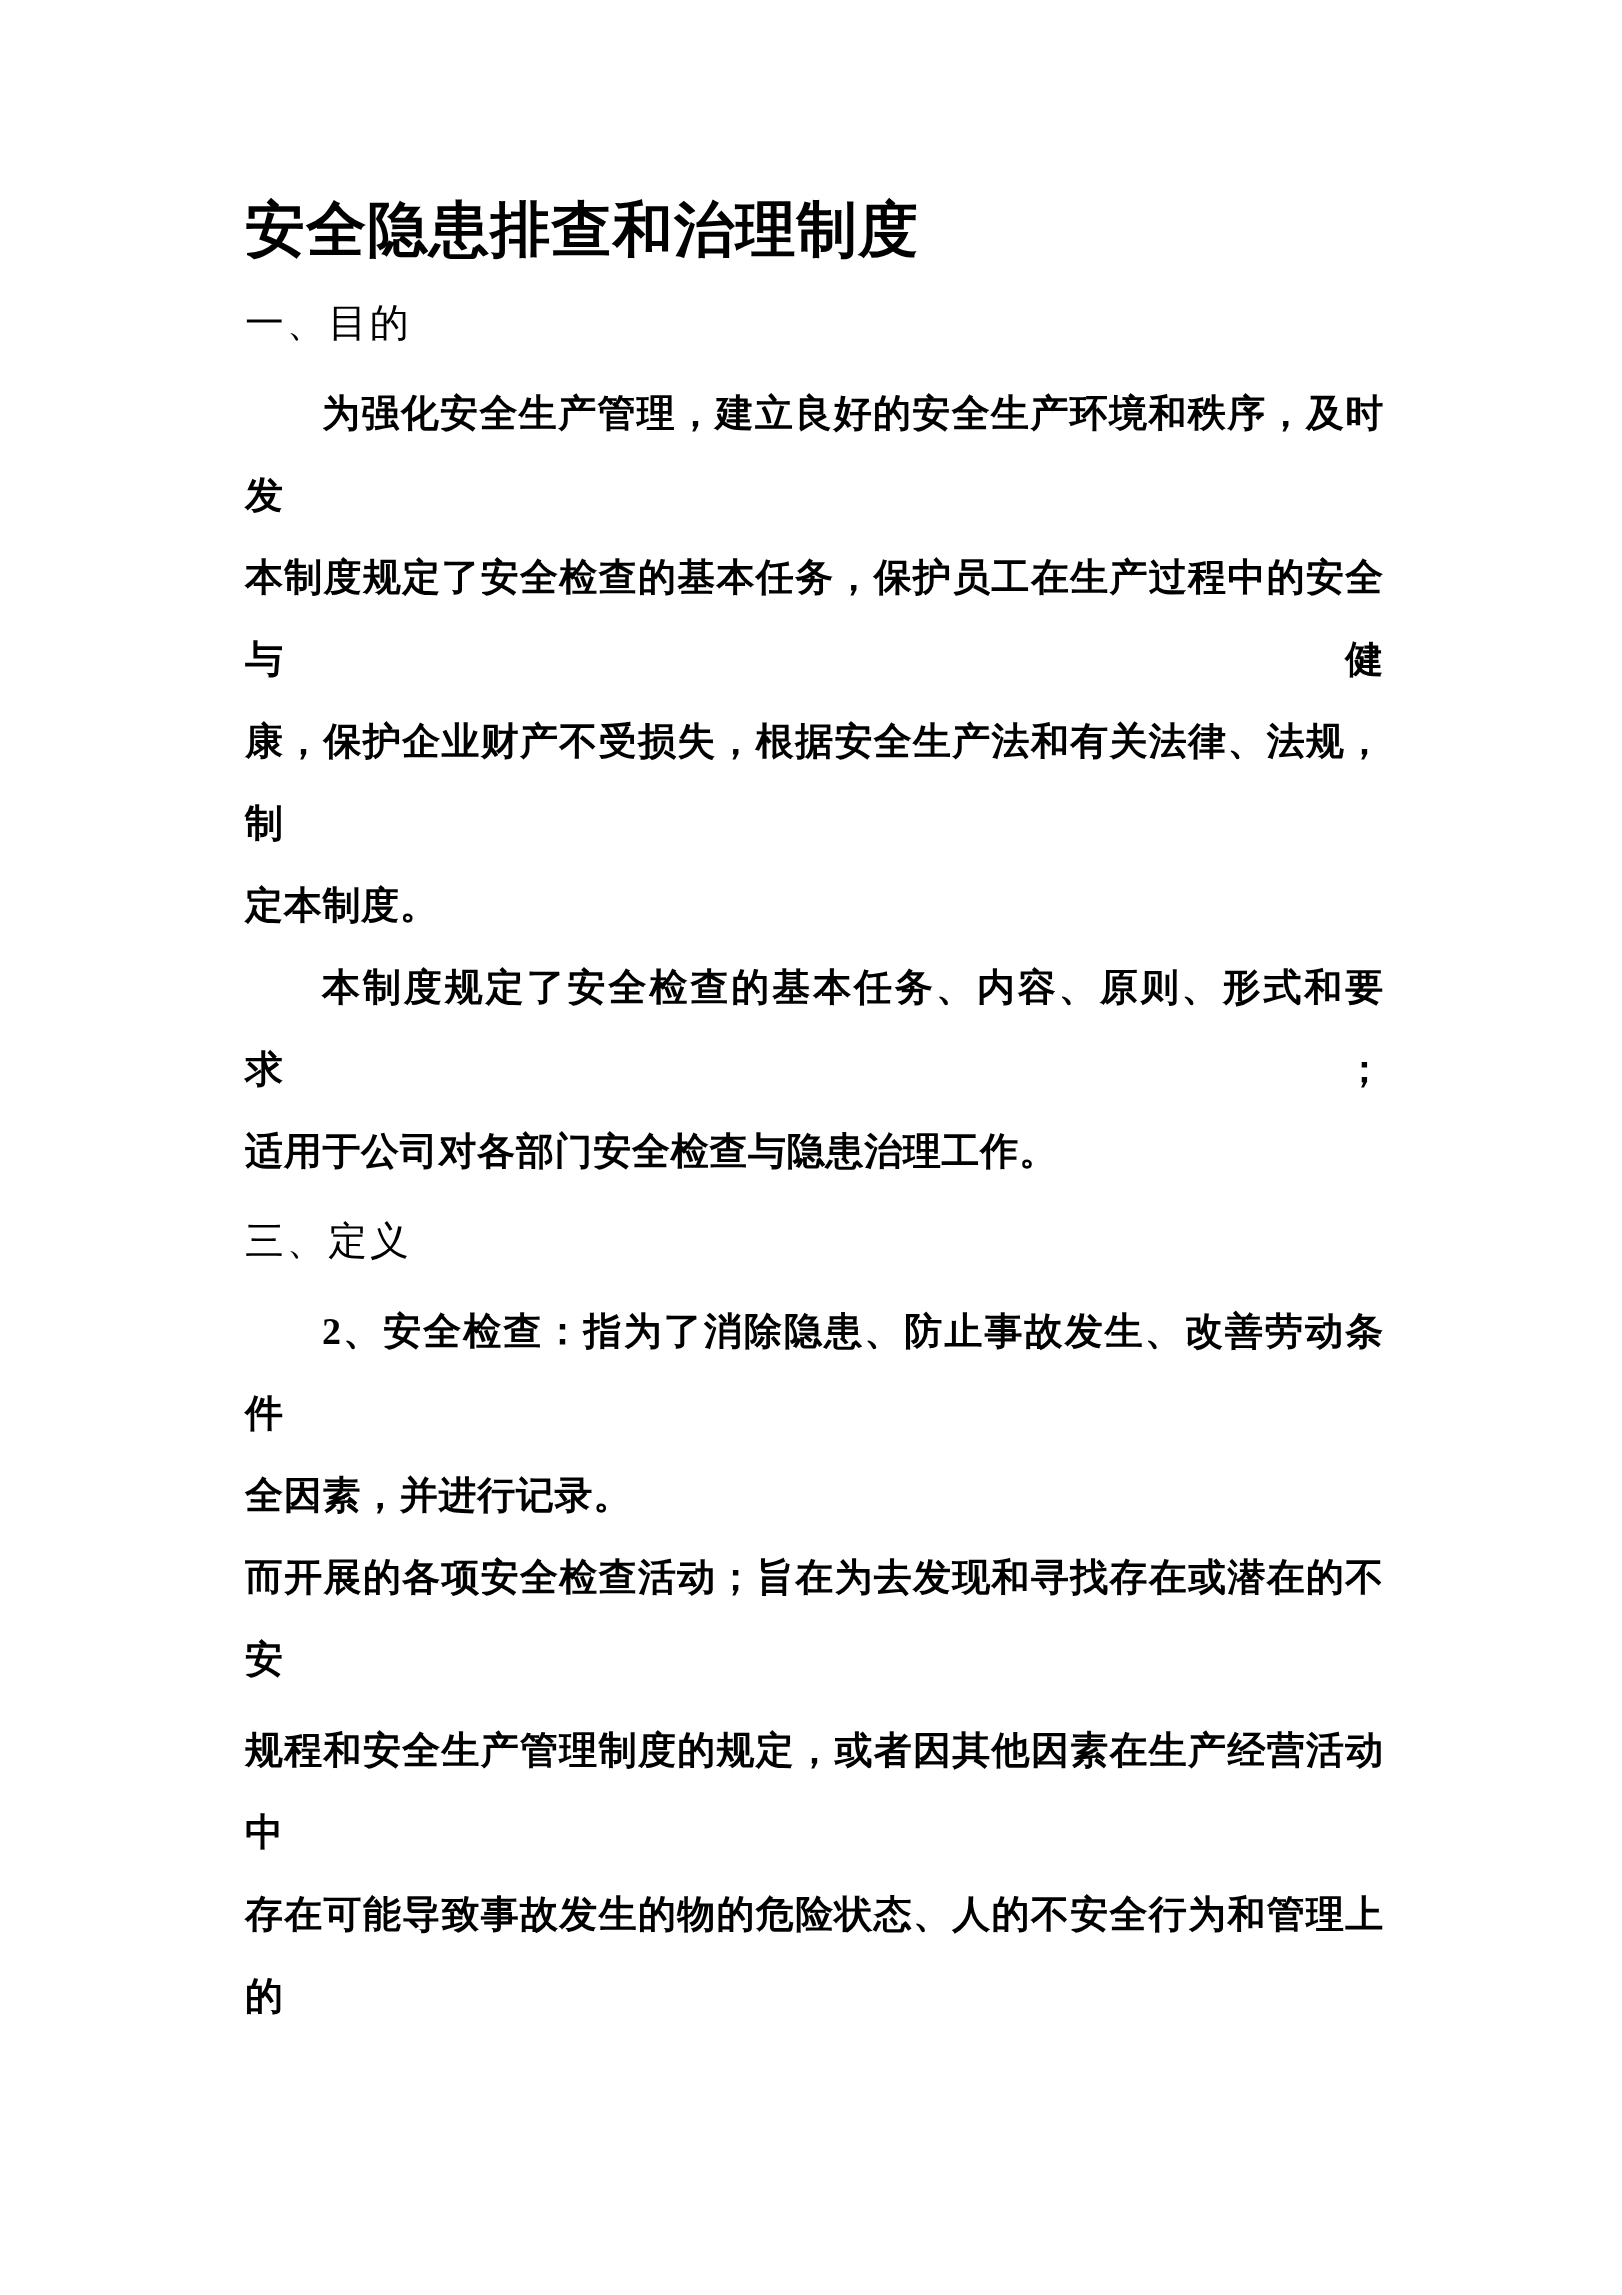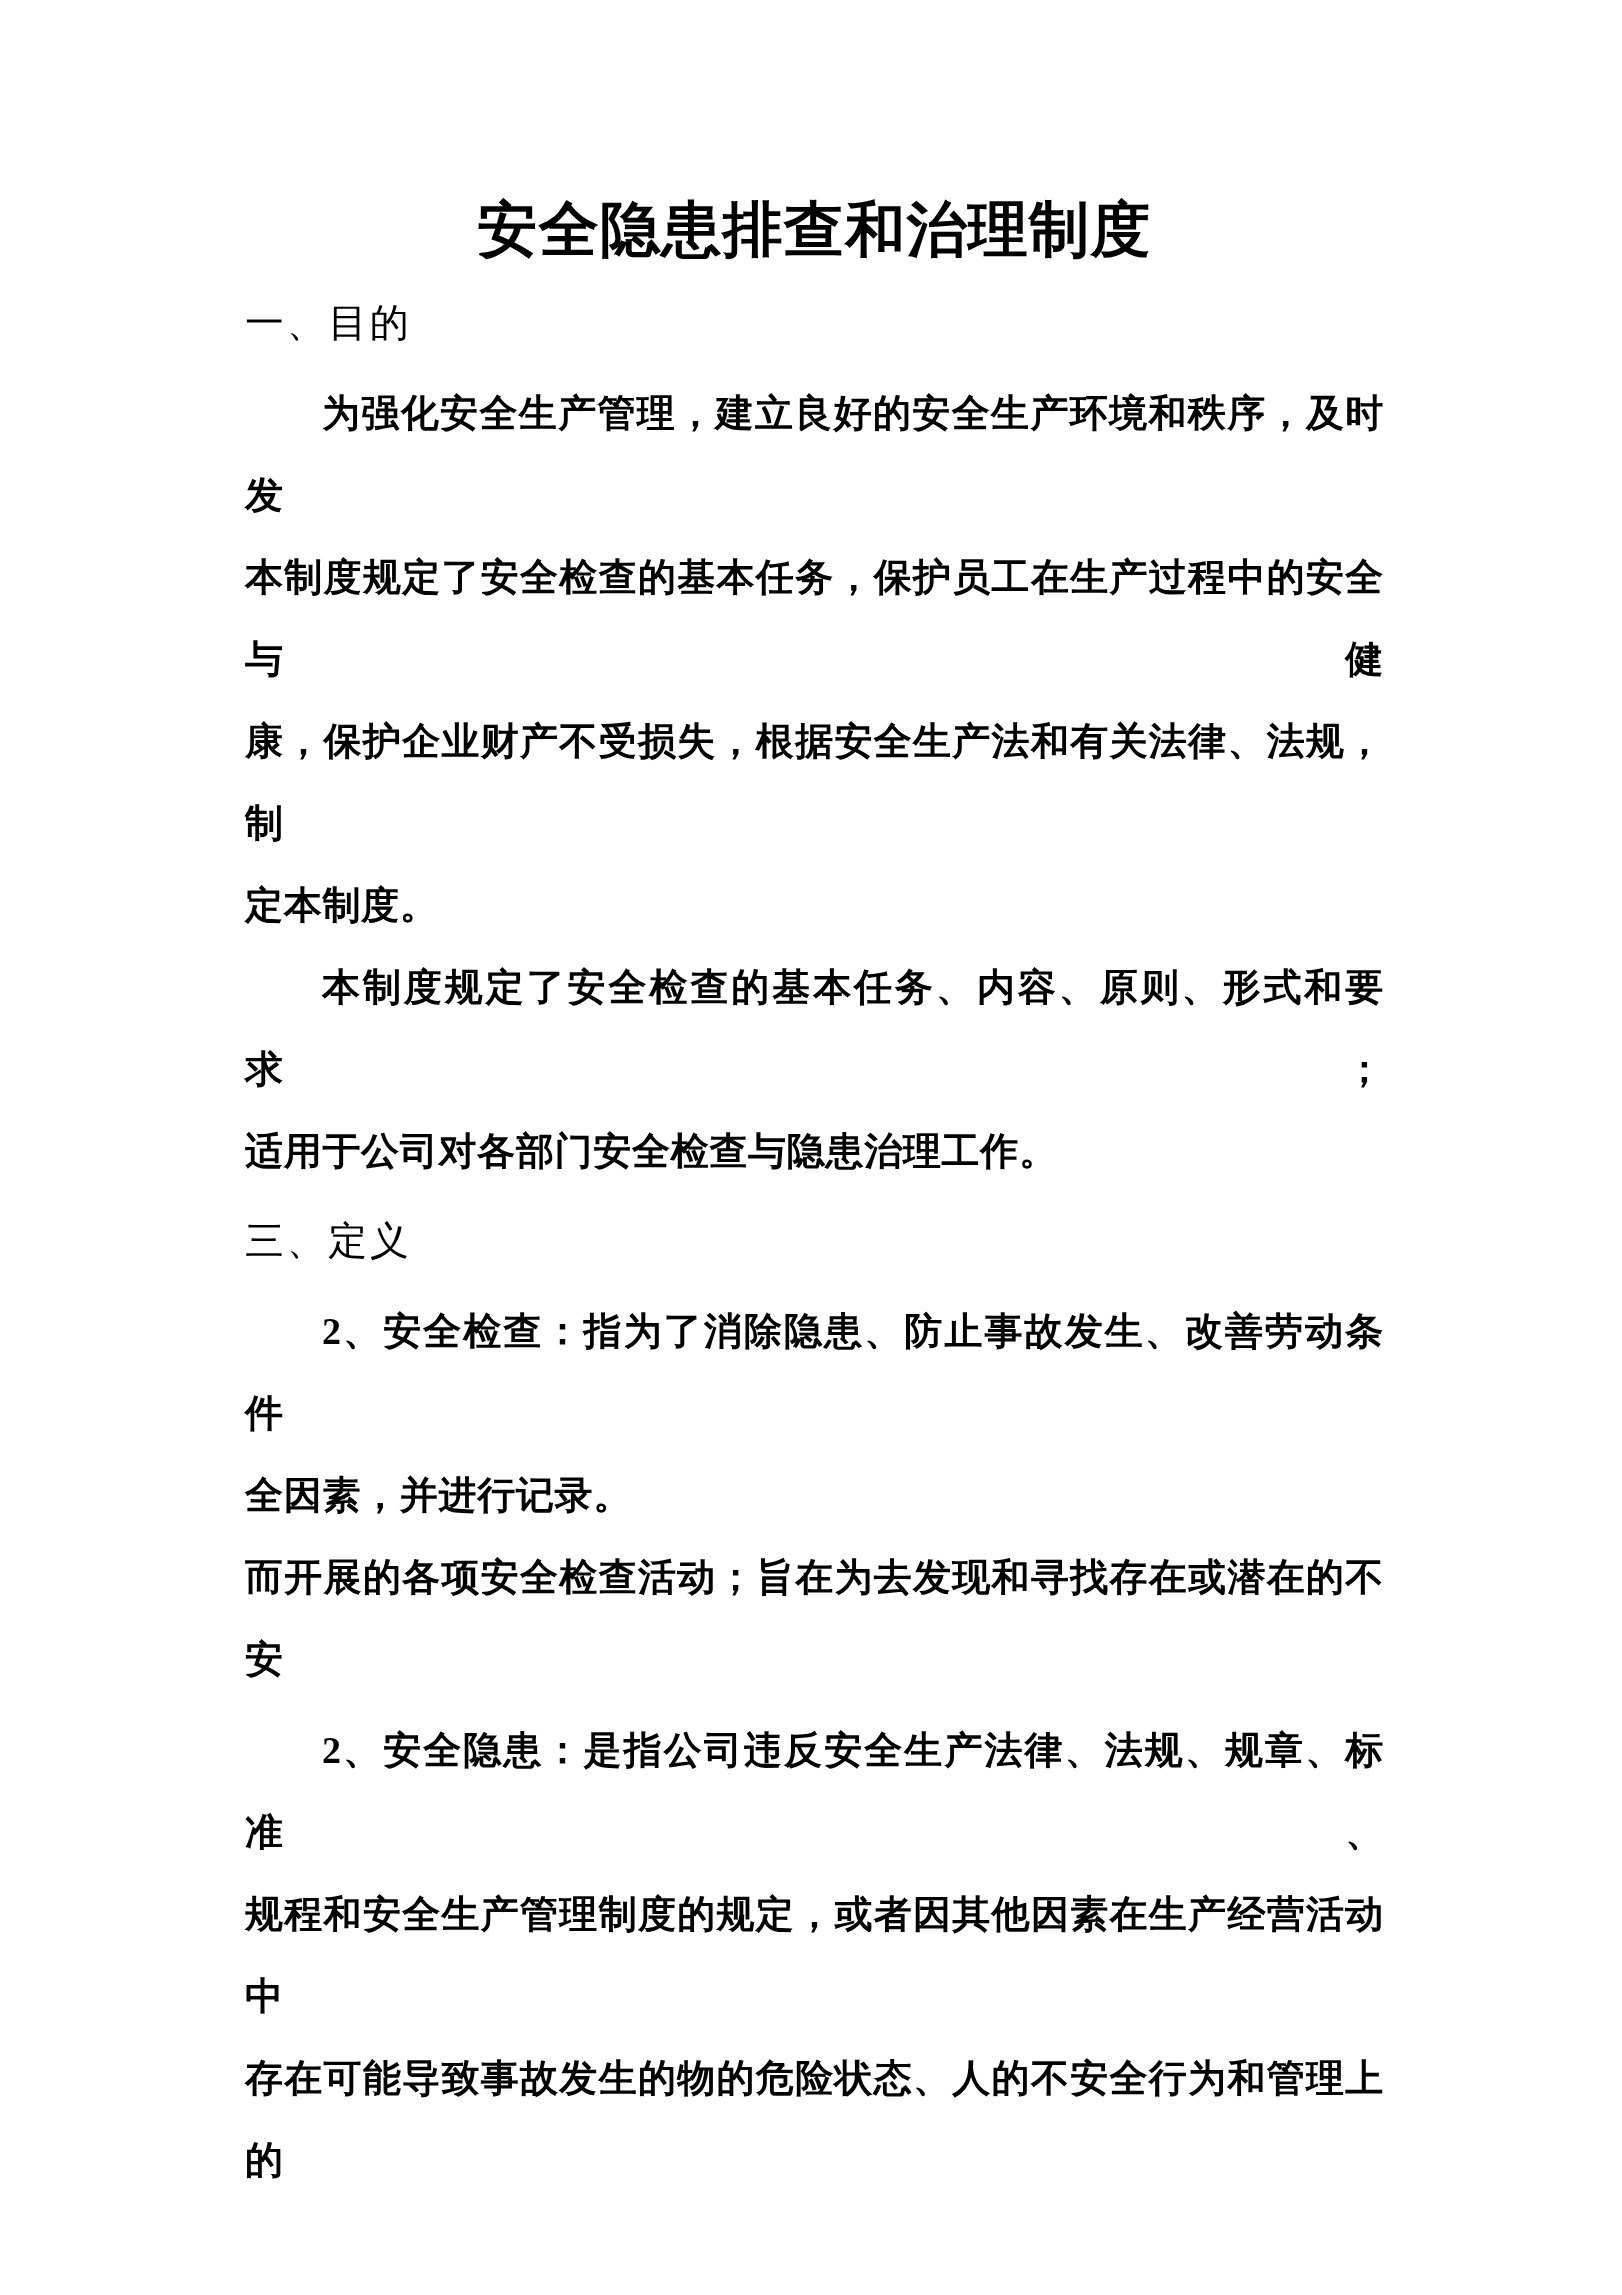--- a/index.html
+++ b/index.html
@@ -14,21 +14,20 @@
     background: #ffffff;
     box-sizing: border-box;
     padding: 186px 239px 0 245px;
     font-family: "Liberation Serif", "DejaVu Serif", serif;
     color: #000000;
     overflow: hidden;
   }
   .doc-title {
     font-size: 60px;
     font-weight: bold;
-    text-align: center;
     line-height: 88px;
     letter-spacing: 1.3px;
     white-space: nowrap;
   }
   .heading {
     font-size: 39px;
     font-weight: normal;
     line-height: 98px;
     letter-spacing: 2.6px;
   }
@@ -74,21 +73,20 @@
   </div>
 
   <div class="section">
     <div class="heading">三、定义</div>
     <div class="para">
       <div class="line indent full">2、安全检查：指为了消除隐患、防止事故发生、改善劳动条件</div>
       <div class="line">全因素，并进行记录。</div>
       <div class="line full">而开展的各项安全检查活动；旨在为去发现和寻找存在或潜在的不安</div>
     </div>
     <div class="para">
-      <div class="line indent full">2、安全隐患：是指公司违反安全生产法律、法规、规章、标准、</div>
       <div class="line full">规程和安全生产管理制度的规定，或者因其他因素在生产经营活动中</div>
       <div class="line full">存在可能导致事故发生的物的危险状态、人的不安全行为和管理上的</div>
 
     </div>
 
   </div>
 
 </div>
 
 

